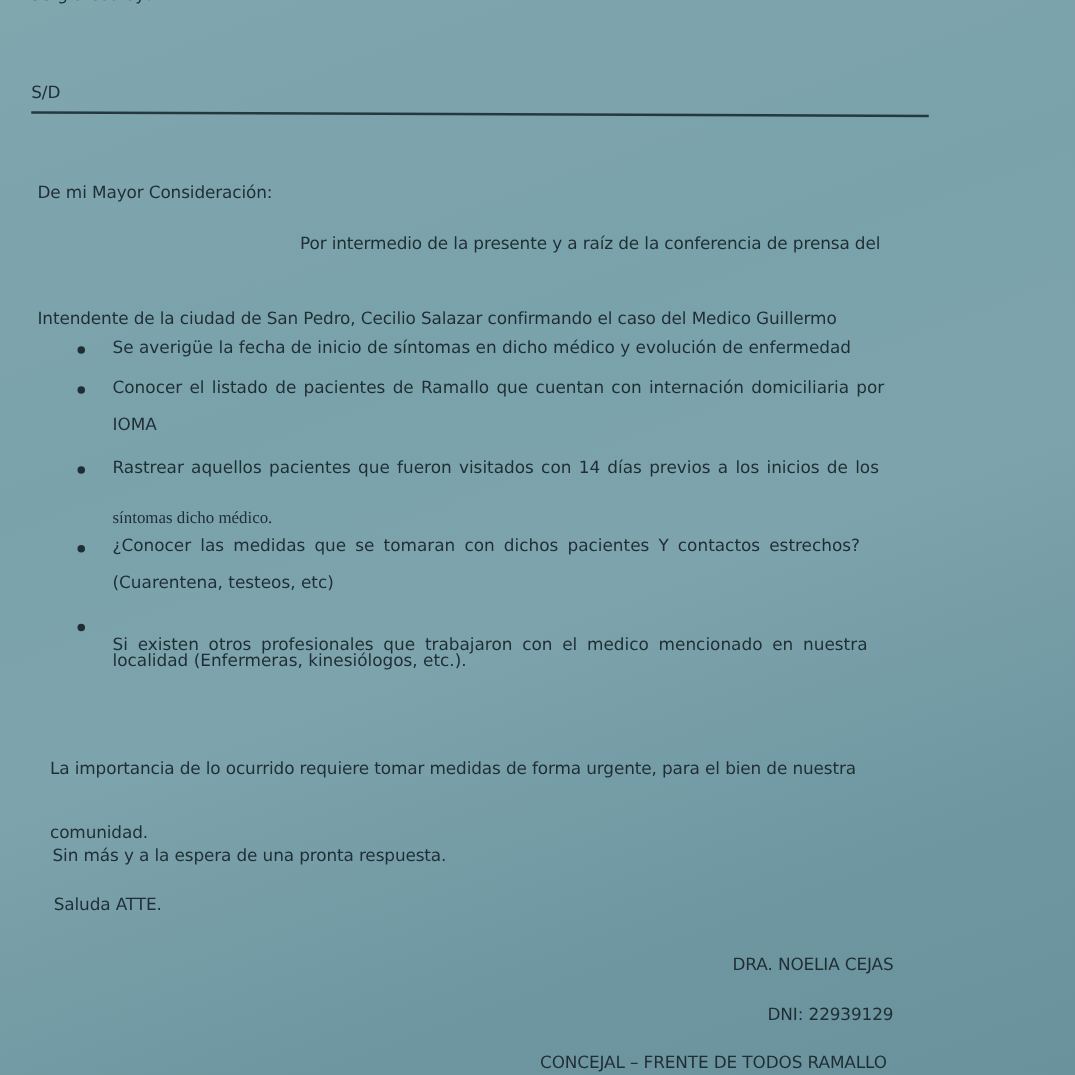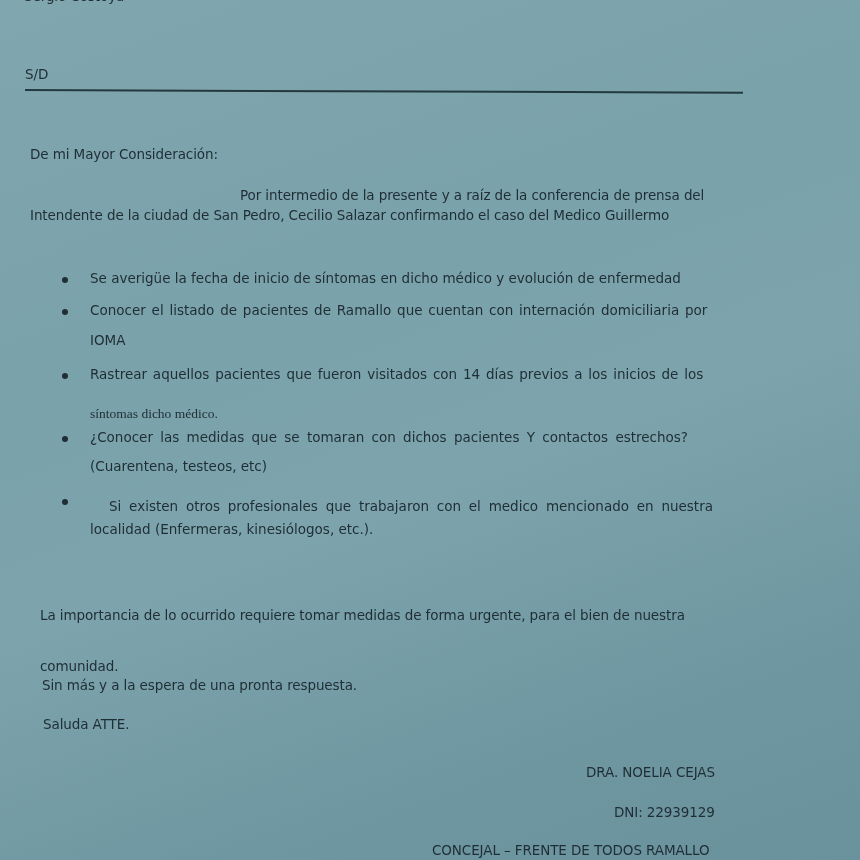--- a/index.html
+++ b/index.html
@@ -37,21 +37,21 @@
     .rule {
       position: absolute;
       left: 25px; top: 89px;
       width: 718px; height: 2px;
       background: #24393f;
       transform: rotate(0.22deg);
       transform-origin: left center;
     }
     .greeting { left: 30px; top: 146px; }
     .p1-first { left: 240px; top: 187px; }
-    .p1-line { left: 30px; }
+    .p1-line { left: 30px; margin-top: 40px; }
     .bullets {
       position: absolute;
       left: 58px; top: 270px;
       width: 680px;
     }
     .bullet {
       position: absolute;
       left: 0;
     }
     .bullet-dot {
@@ -105,21 +105,21 @@
       <span class="bullet-line" style="top:0px; word-spacing:1.5px;">Rastrear aquellos pacientes que fueron visitados con 14 días previos a los inicios de los</span>
       <span class="bullet-line" style="top:40px;font-family:Liberation Serif, serif;">síntomas dicho médico.</span>
     </div>
     <div class="bullet" style="top:159px;">
       <span class="bullet-dot" style="top:7px;"></span>
       <span class="bullet-line" style="top:0px; word-spacing:3px;">¿Conocer las medidas que se tomaran con dichos pacientes Y contactos estrechos?</span>
       <span class="bullet-line" style="top:29px;">(Cuarentena, testeos, etc)</span>
     </div>
     <div class="bullet" style="top:222px;">
       <span class="bullet-dot" style="top:7px;"></span>
-      <span class="bullet-line" style="top:6px; word-spacing:3.5px;margin-left:19px;">Si existen otros profesionales que trabajaron con el medico mencionado en nuestra</span>
+      <span class="bullet-line" style="top:16px; word-spacing:3.5px;">Si existen otros profesionales que trabajaron con el medico mencionado en nuestra</span>
       <span class="bullet-line" style="top:29px;">localidad (Enfermeras, kinesiólogos, etc.).</span>
     </div>
   </div>
 
   <div class="abs txt closing1">La importancia de lo ocurrido requiere tomar medidas de forma urgente, para el bien de nuestra</div>
   <div class="abs txt closing2">comunidad.</div>
   <div class="abs txt closing3">Sin más y a la espera de una pronta respuesta.</div>
   <div class="abs txt closing4">Saluda ATTE.</div>
 
   <div class="abs txt sig-name">DRA. NOELIA CEJAS</div>

